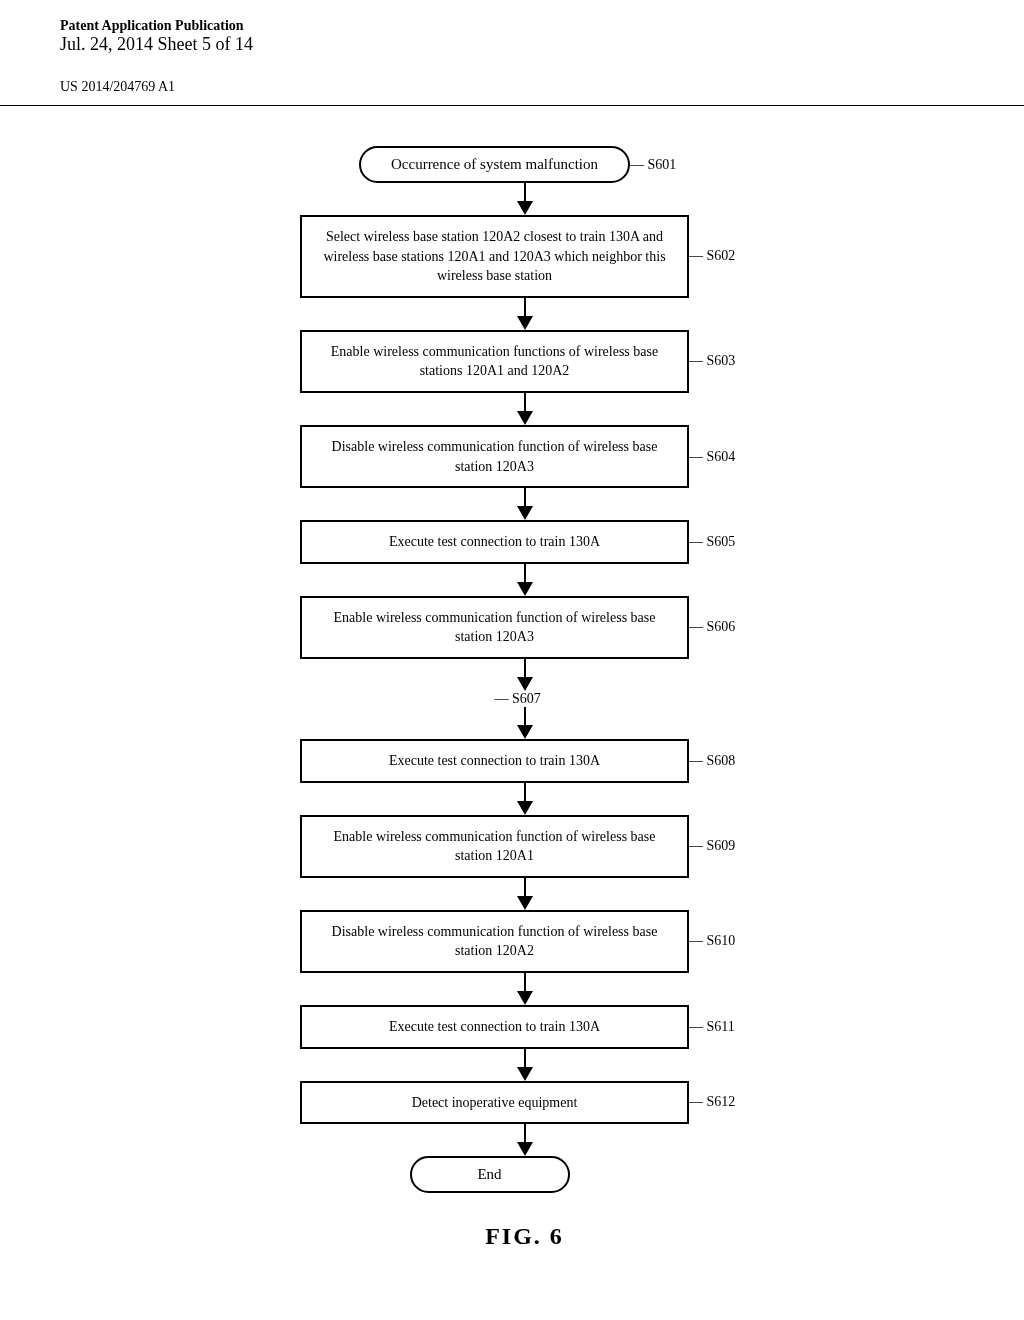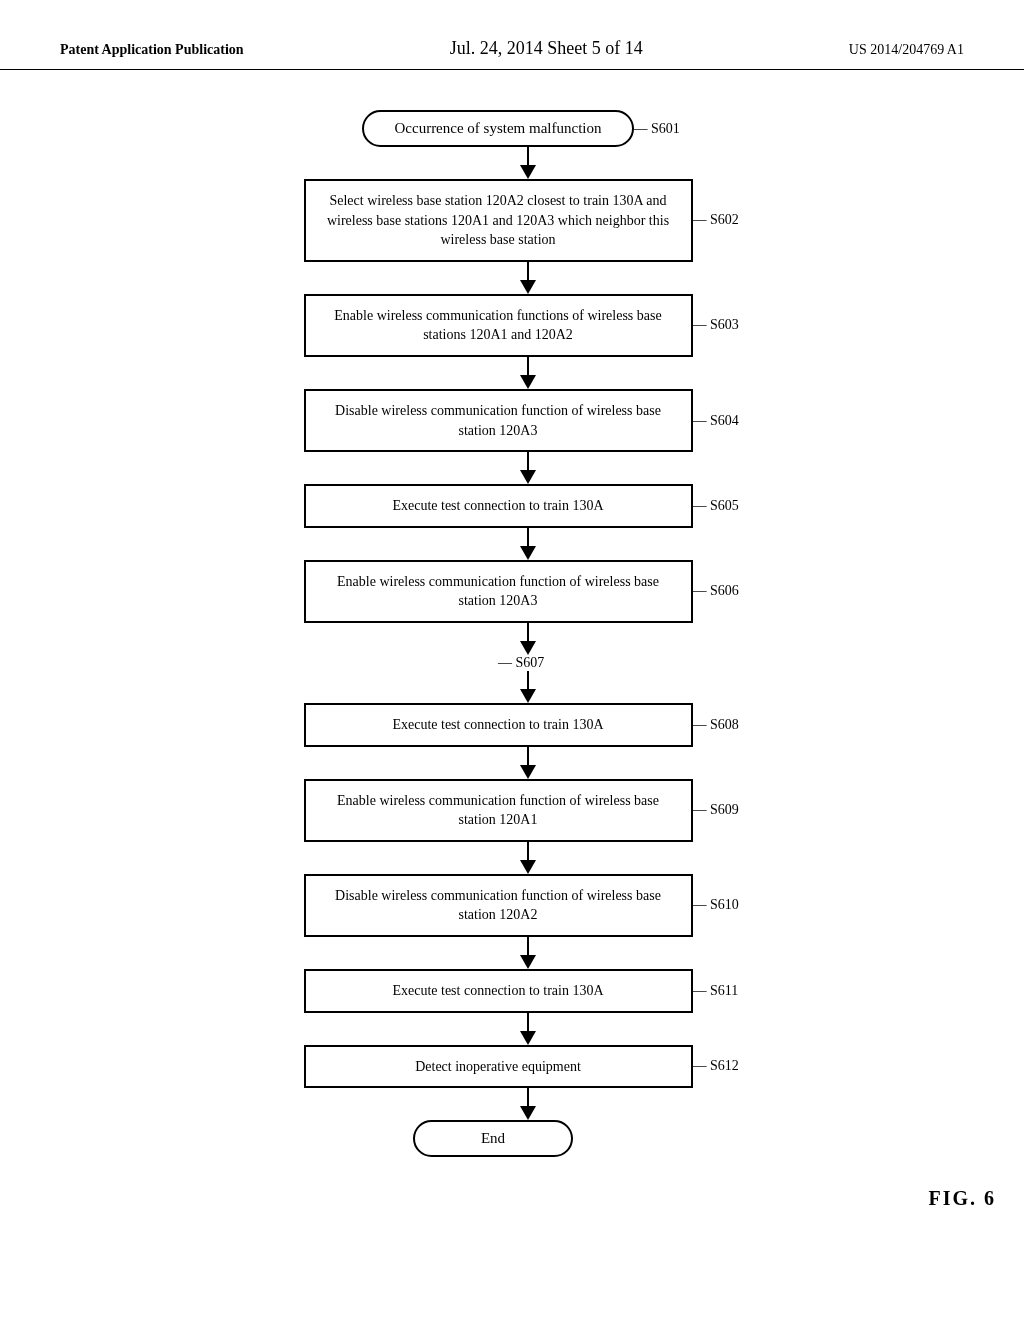--- a/index.html
+++ b/index.html
@@ -12,31 +12,32 @@
     }
 
     
     .header {
       display: flex;
       justify-content: space-between;
       align-items: baseline;
       padding: 18px 60px 10px 60px;
       border-bottom: 1px solid #000;
       font-size: 14px;
+      flex-direction: column;
     }
     .header-left { font-weight: bold; }
     .header-center { font-size: 18px; }
     .header-right { font-size: 14px; margin-top: 24px; }
 
     
     .main {
       display: flex;
       flex-direction: column;
-      align-items: flex-end;
-      padding: 30px 28px 20px 60px;
+      align-items: center;
+      padding: 30px 35px 20px 60px;
     }
 
     
     .flowchart {
       display: flex;
       flex-direction: column;
       align-items: center;
       width: 100%;
       margin-top: 10px;
     }
@@ -99,21 +100,21 @@
       white-space: nowrap;
       min-width: 60px;
     }
 
     .step-spacer {
       min-width: 70px;
     }
 
     
     .figure-label {
-      font-size: 20px;
+      font-size: 24px;
       font-weight: bold;
       margin-top: 30px;
       letter-spacing: 2px;
     }
   </style>
 </head>
 <body>
 
 <div class="header">
   <span class="header-left">Patent Application Publication</span>

